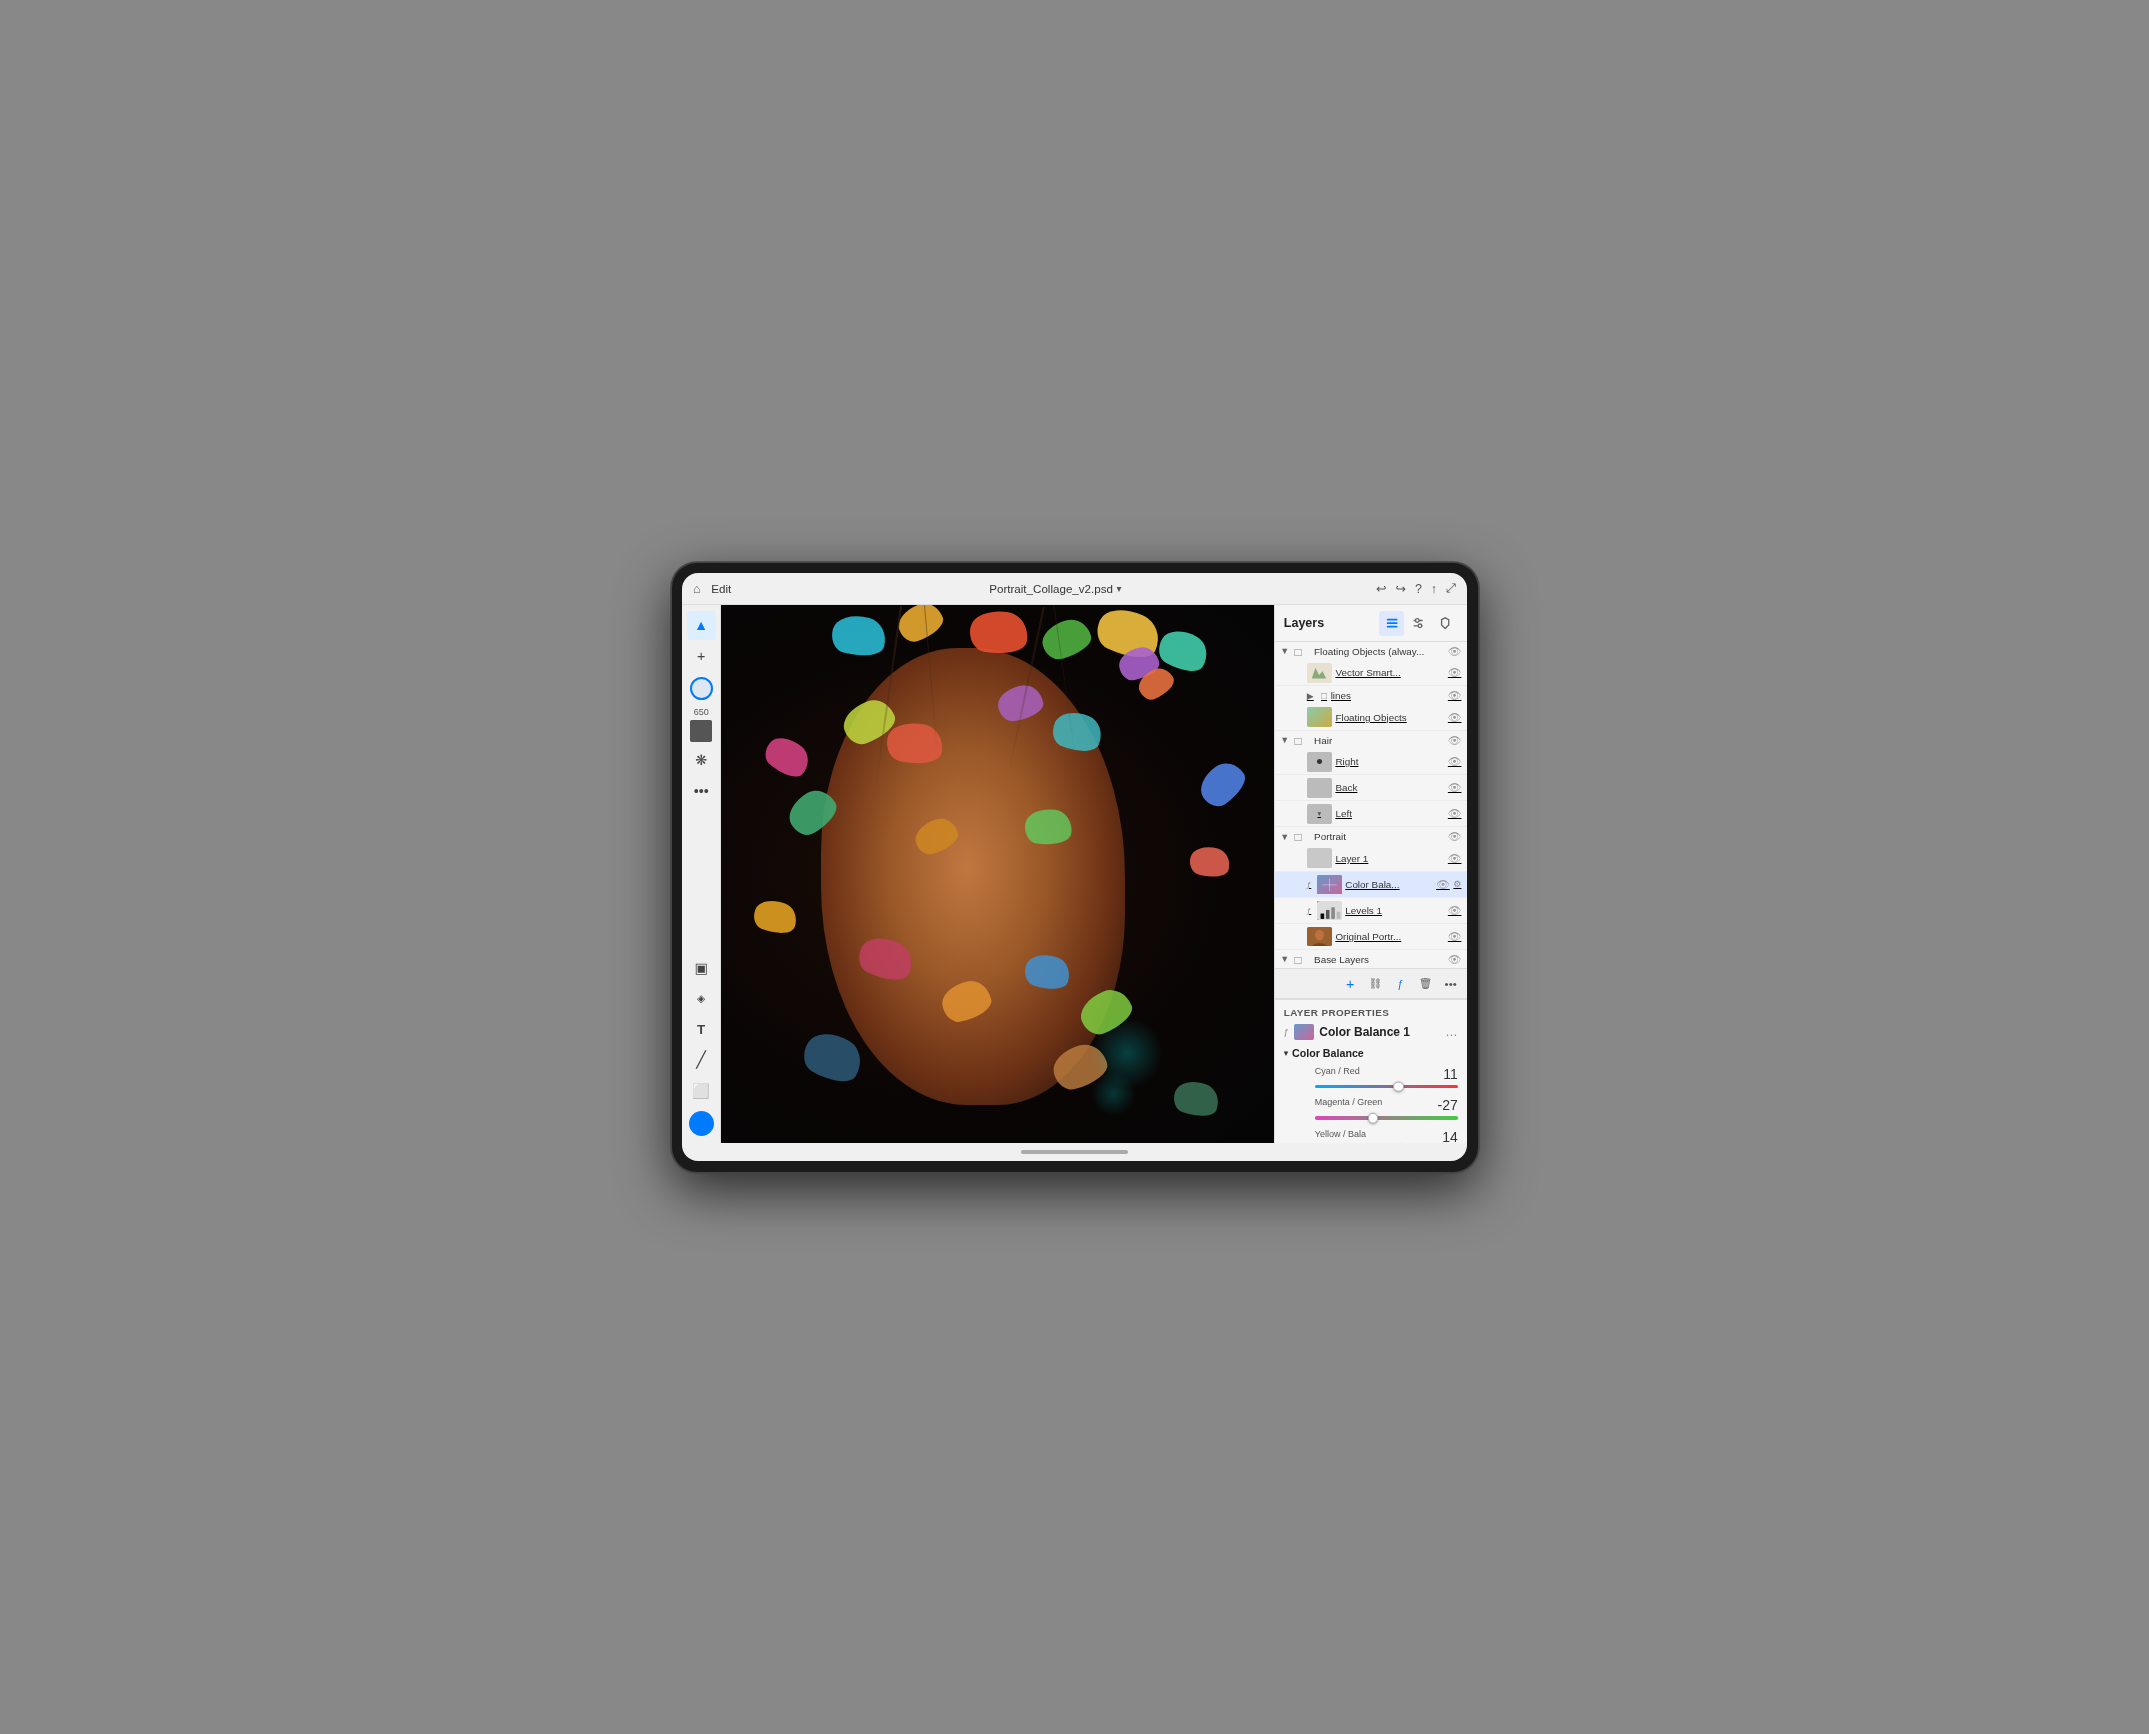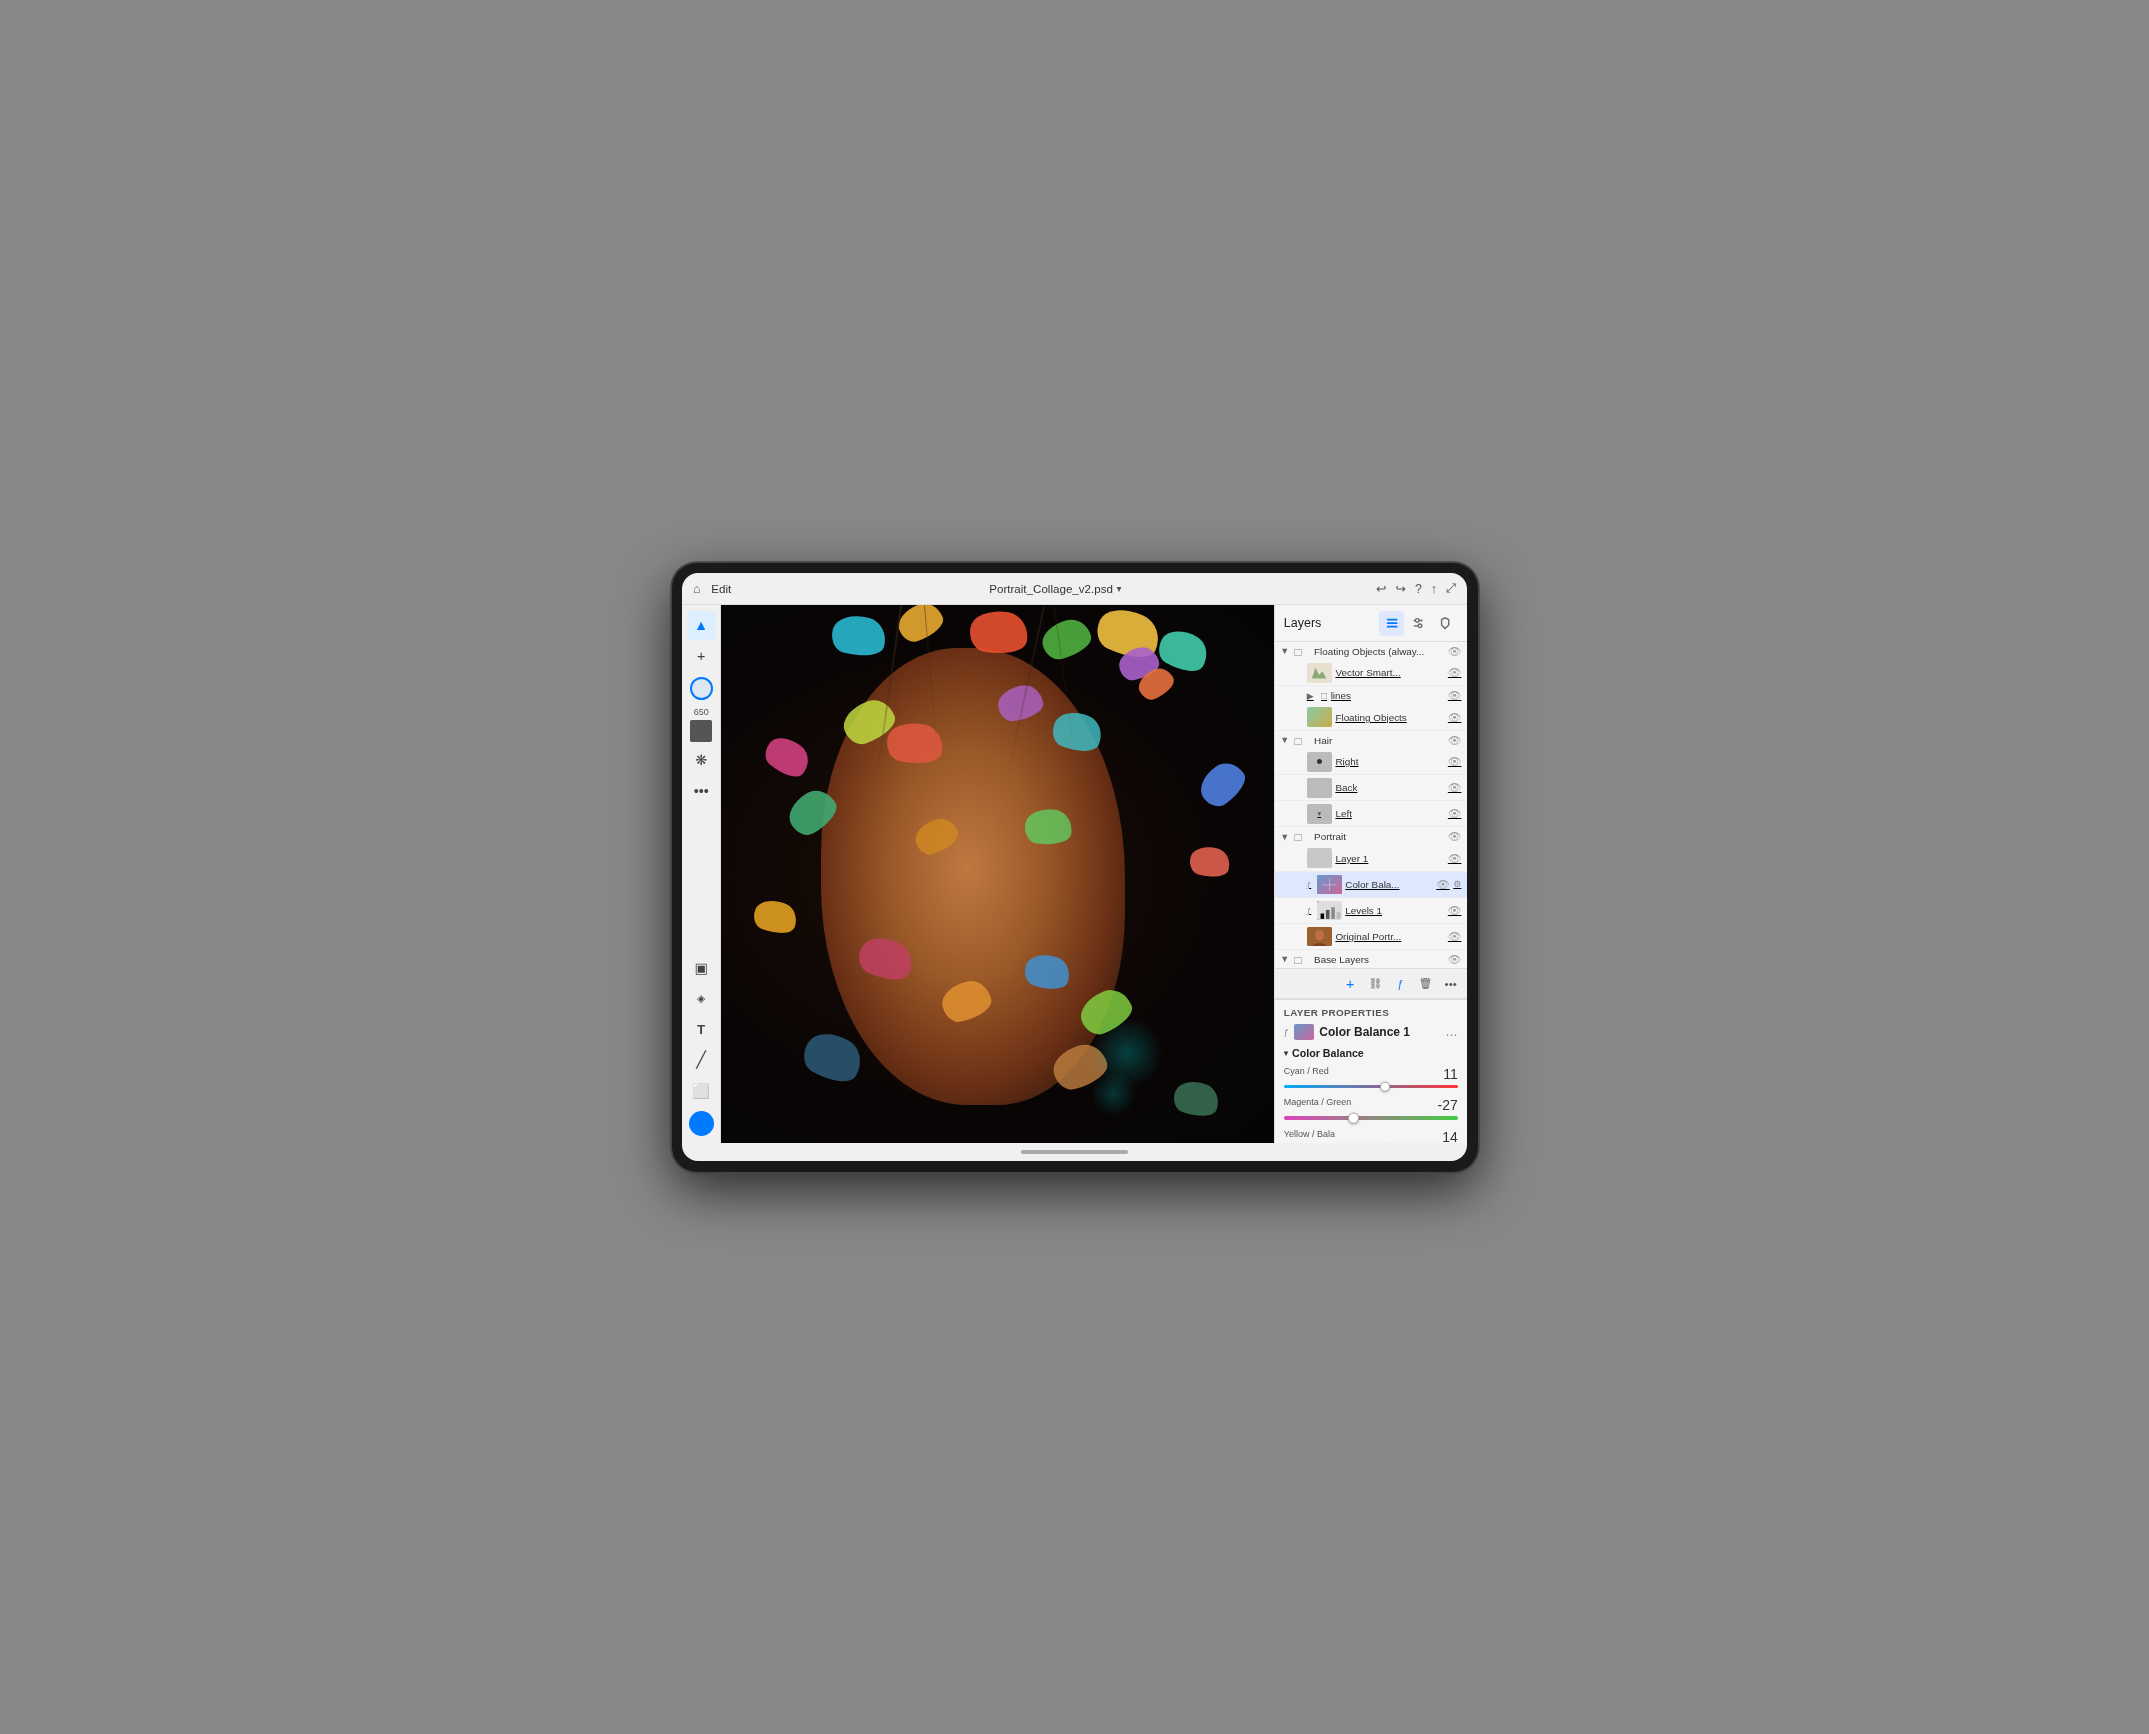--- a/index.html
+++ b/index.html
@@ -143,21 +143,21 @@
       display: flex;
       align-items: center;
       justify-content: space-between;
       padding: 5.4px 9px;
       background: #f5f5f5;
       border-bottom: 0.9px solid #ddd;
     }
 
     .layers-title {
       font-size: 12.5px;
-      font-weight: 400;
+      font-weight: 700;
       color: #222;
     }
 
     .panel-tabs {
       display: flex;
       gap: 1.8px;
     }
 
     .panel-tab {
       width: 25px;
@@ -270,20 +270,21 @@
       align-items: center;
       gap: 3.6px;
       margin-bottom: 7.2px;
     }
 
     .cb-chevron { font-size: 9px; color: #333; }
     .cb-title { font-size: 10.7px; font-weight: 600; color: #222; }
 
     .slider-row {
       margin-bottom: 9px;
+      margin-left: 31px;
     }
 
     .slider-label-row {
       display: flex;
       justify-content: space-between;
       margin-bottom: 2.7px;
     }
 
     .slider-label { font-size: 9px; color: #555; }
     .slider-value { font-size: 14px; color: #333; font-weight: 500; }

